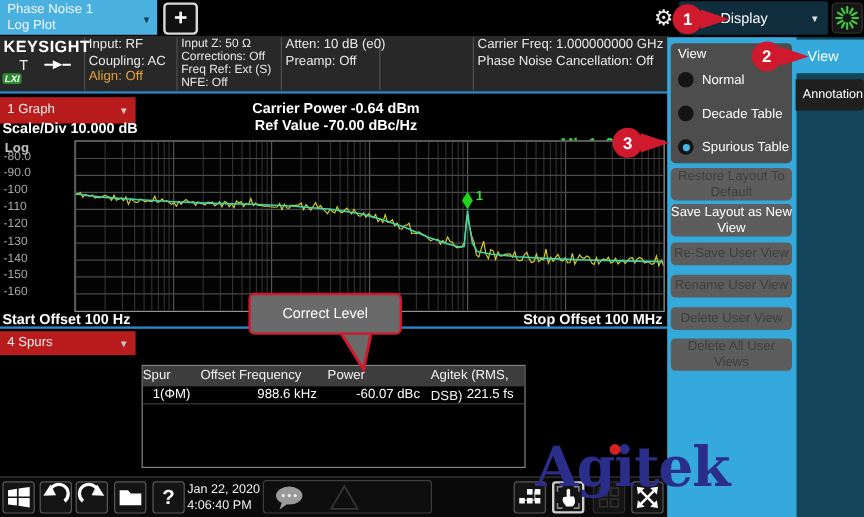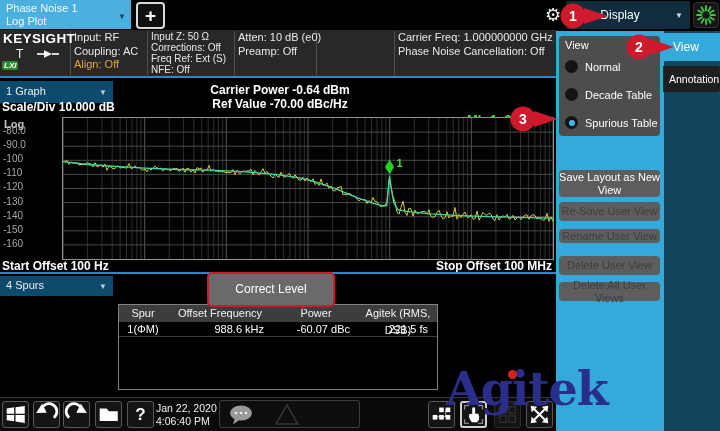--- a/index.html
+++ b/index.html
@@ -25,34 +25,34 @@
   .keysight{position:absolute;left:3px;top:1px;font-size:13.5px;font-weight:bold;letter-spacing:.4px;color:#fff;}
   .trig-t{position:absolute;left:16px;top:17px;font-size:12px;color:#eee;}
   .lxi{position:absolute;left:2px;top:31px;background:#2f8b2f;color:#fff;font-style:italic;font-weight:bold;
        font-size:8px;padding:0 2px;border-radius:2px;}
   .stcol{position:absolute;top:1px;font-size:11px;line-height:13.5px;color:#e9e9e9;white-space:nowrap;}
   .stcol.tight{font-size:10px;line-height:11px;}
   .orange{color:#e8a33d;}
   .hline-blue{height:2px;background:#2e86c8;}
 
   
-  .gsel{background:#0c4a6e;color:#eee;font-size:11px;}
+  .gsel{background:#b91c1c;color:#eee;font-size:11px;}
   .gsel .caret{position:absolute;right:6px;top:7px;font-size:8px;color:#ccc;}
   .bold12{font-weight:bold;font-size:12px;color:#fff;}
   .center-head{left:120px;top:83px;width:320px;text-align:center;line-height:14px;}
   .mkr-text{left:380px;top:81px;width:173px;text-align:right;color:#2fe52f;font-weight:bold;
             font-size:13px;line-height:15.5px;white-space:pre;}
   #plot{left:62px;top:117px;width:490px;height:141px;border:1px solid #919191;background:#030303;}
   .ylab{position:absolute;left:3px;width:40px;font-size:10px;color:#a8a8a8;}
   .loglab{left:4px;top:118px;font-size:11px;font-weight:bold;color:#c2c2c2;}
 
   
   .spur-table{left:118px;top:304px;width:320px;height:86px;border:1px solid #828282;background:#000;box-sizing:border-box;}
   .sthead{display:flex;height:17px;background:#3d3d3d;font-size:11px;color:#f2f2f2;}
-  .sthead div{line-height:17px;text-align:center;}
+  .sthead div{line-height:17px;text-align:left;}
   .strow{display:flex;height:14px;font-size:11px;color:#fff;border-bottom:1px solid #3a3a3a;}
   .strow div{line-height:14px;}
   .c0{width:48px;} .c1{width:106px;} .c2{width:86px;} .c3{width:78px;}
   .rnum{text-align:right !important;padding-right:9px;box-sizing:border-box;}
   .cctr{text-align:center;}
 
   
   .footer{left:0;top:397px;width:556px;height:34px;background:#0a0a0a;border-top:1px solid #3a3a3a;box-sizing:border-box;}
   .fbtn{position:absolute;top:3px;width:27px;height:27px;background:#141414;border:1px solid #585858;
         border-radius:3px;box-sizing:border-box;text-align:center;}
@@ -74,21 +74,21 @@
   .rdot{position:absolute;left:3.5px;top:3.5px;width:6px;height:6px;border-radius:50%;background:transparent;}
   .rdot.on{background:#41b6e8;}
   .optlbl{position:absolute;left:20px;top:0;font-size:11px;line-height:14px;color:#fff;white-space:nowrap;}
   .pbtn{position:absolute;left:3px;width:101px;background:#5d5d5d;border-radius:4px;color:#fff;
         font-size:11px;line-height:13px;display:flex;align-items:center;justify-content:center;text-align:center;}
   .pbtn.disabled{color:#3e3e3e;}
 
   
   .balloon{position:absolute;width:50px;height:26px;z-index:20;}
   .callout-box{left:207px;top:244px;width:128px;height:35px;background:#6a6a6a;border:2px solid #cf1a2e;
-               border-radius:5px;z-index:6;color:#fff;font-size:12px;text-align:center;line-height:31px;box-sizing:border-box;margin-top:28px;}
+               border-radius:5px;z-index:6;color:#fff;font-size:12px;text-align:center;line-height:31px;box-sizing:border-box;}
   .callout-tail{left:276px;top:274px;z-index:5;}
   .watermark{left:446px;top:362px;z-index:30;font-family:"DejaVu Serif","Liberation Serif",serif;
              font-weight:bold;font-size:46px;color:#2b2d8a;letter-spacing:-1px;}
   .wdot{left:508px;top:370px;width:9px;height:9px;border-radius:50%;background:#d42222;z-index:31;}
 </style>
 </head>
 <body>
 
 <div id="screen">
 
@@ -390,25 +390,26 @@
         <span class="optlbl">Decade Table</span>
       </div>
       <div class="opt" style="top:80px">
         <span class="rcirc">
             <span class="rdot on"></span>
           </span>
         <span class="optlbl">Spurious Table</span>
       </div>
     </div>
 
+    <div class="pbtn disabled" style="top:109px;height:27px">Restore Layout To Default</div>
     <div class="pbtn" style="top:139px;height:27px">Save Layout as New View</div>
     <div class="pbtn disabled" style="top:171px;height:19px">Re-Save User View</div>
-    <div class="pbtn disabled" style="top:198px;height:14px">Rename User View</div>
+    <div class="pbtn disabled" style="top:198px;height:19px">Rename User View</div>
     <div class="pbtn disabled" style="top:225px;height:19px">Delete User View</div>
-    <div class="pbtn disabled" style="top:251px;height:19px">Delete All User Views</div>
+    <div class="pbtn disabled" style="top:251px;height:27px">Delete All User Views</div>
   </div>
 
   <svg class="balloon" style="left:560px;top:3px" viewBox="0 0 50 26">
     <polygon points="24,5 48,13 24,21" fill="#cf1a2e"></polygon>
     <circle cx="13" cy="13" r="12.5" fill="#cf1a2e"></circle>
     <text x="13" y="18" text-anchor="middle" fill="#fff" font-size="14" font-weight="bold" font-family="Liberation Sans, sans-serif">1</text>
   </svg>
   <svg class="balloon" style="left:626px;top:34px" viewBox="0 0 50 26">
     <polygon points="24,5 48,13 24,21" fill="#cf1a2e"></polygon>
     <circle cx="13" cy="13" r="12.5" fill="#cf1a2e"></circle>

